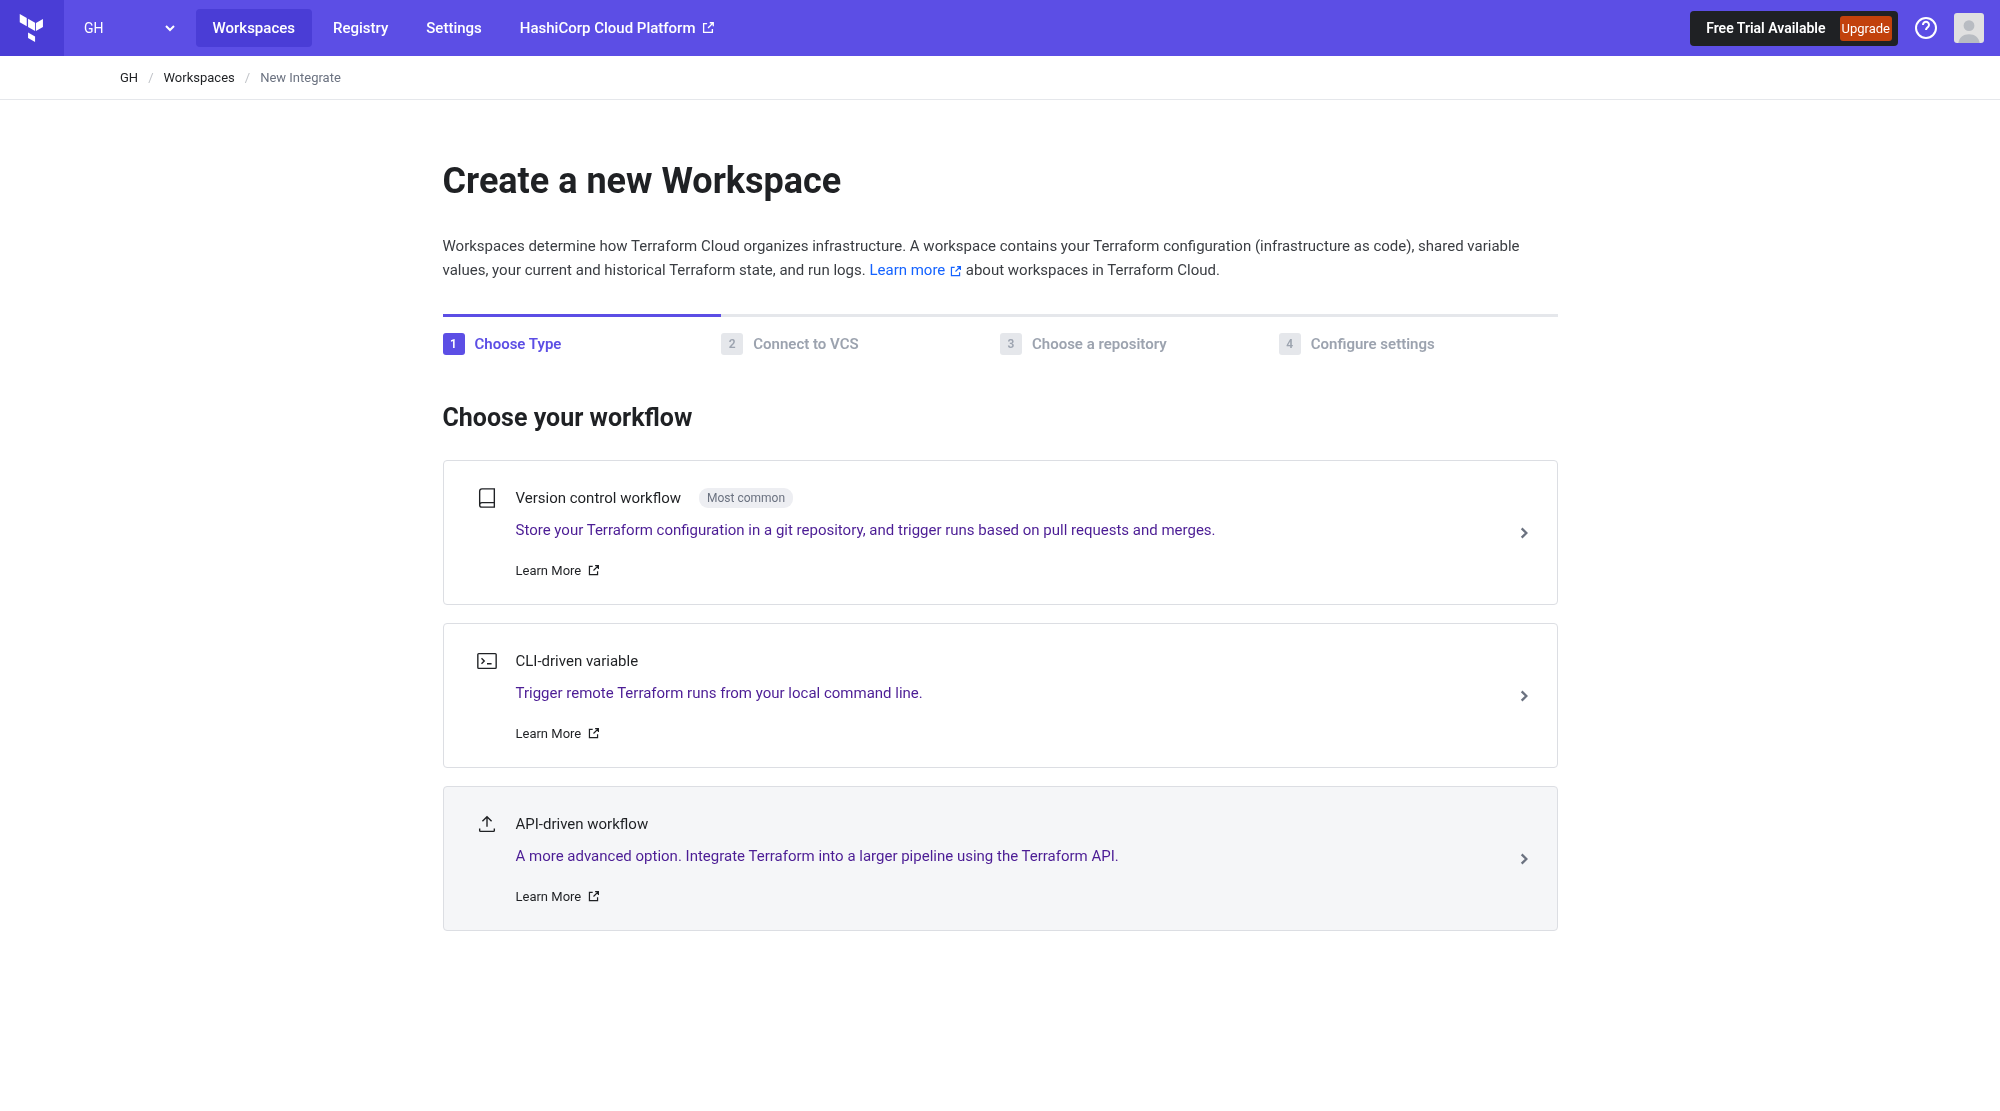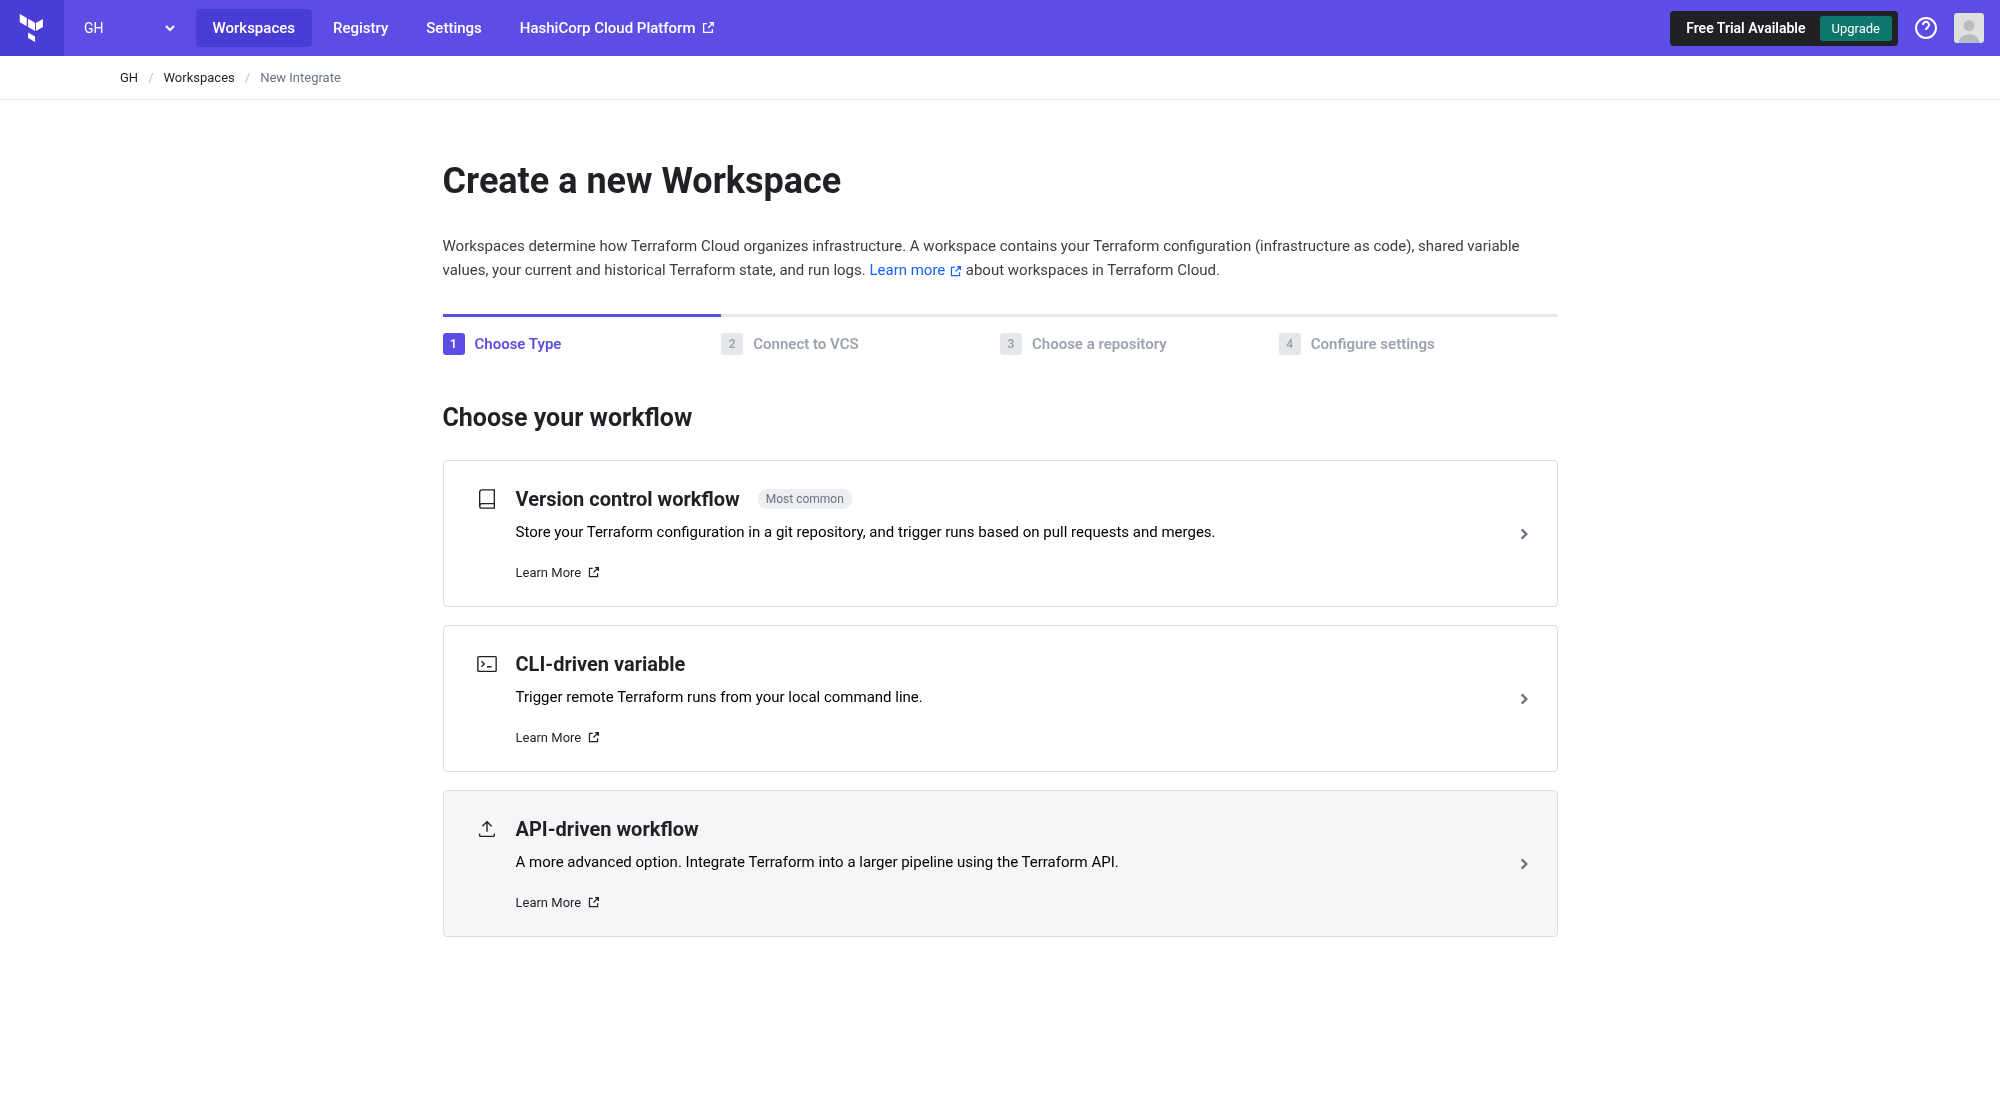--- a/index.html
+++ b/index.html
@@ -66,22 +66,22 @@
       align-items: center;
       border-radius: 4px;
       padding: 5px 6px 5px 16px;
       gap: 14px;
     }
     .trial-text {
       font-weight: 600;
       font-size: 14px;
     }
     .upgrade-btn {
-      background: #0f766e;
-      padding: 5px 12px;
+      background: #c2410c;
+      padding: 5px 2px;
       border-radius: 3px;
       font-size: 13px;
       cursor: pointer;
     }
     .help-icon {
       width: 24px;
       height: 24px;
       cursor: pointer;
     }
     .avatar {
@@ -192,35 +192,35 @@
       align-items: center;
       gap: 18px;
       margin-bottom: 12px;
     }
     .card-icon {
       width: 22px;
       height: 22px;
       flex-shrink: 0;
     }
     .card-title {
-      font-weight: 700;
-      font-size: 20px;
+      font-weight: 400;
+      font-size: 15px;
     }
     .badge {
       background: #edeef2;
       color: #6b7280;
       font-size: 12px;
       padding: 3px 8px;
       border-radius: 9px;
     }
     .card-body {
       padding-left: 40px;
     }
     .card-desc {
-      color: #000000;
+      color: #4c1d95;
       font-size: 15px;
       margin-bottom: 24px;
     }
     .learn-more {
       font-size: 13px;
       display: flex;
       align-items: center;
       gap: 6px;
     }
     .chevron-right {

